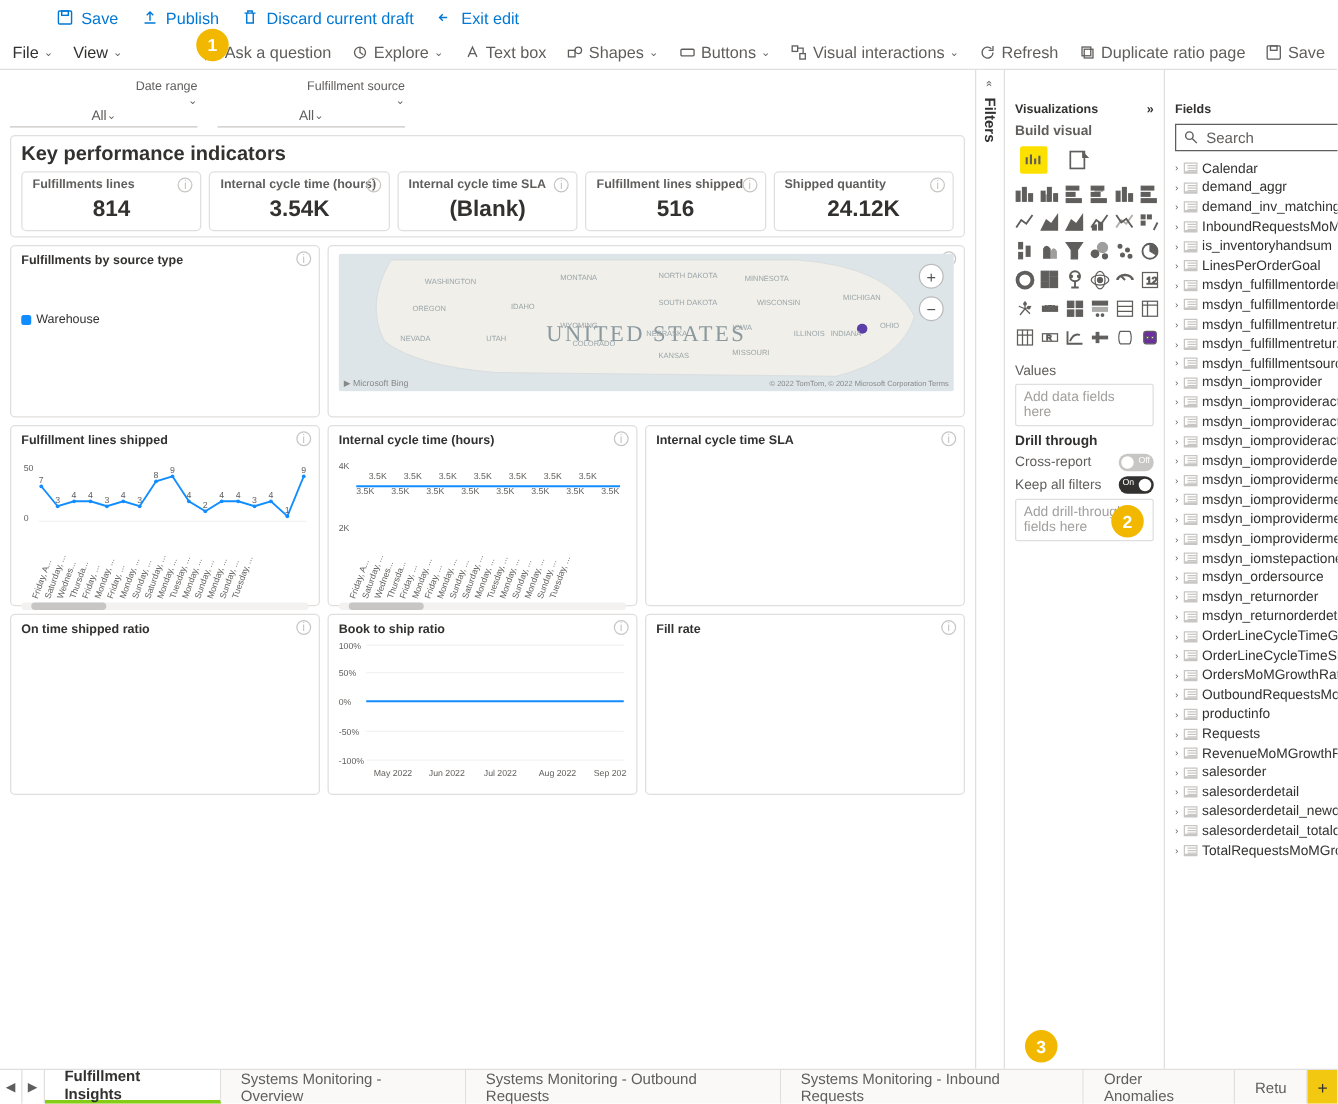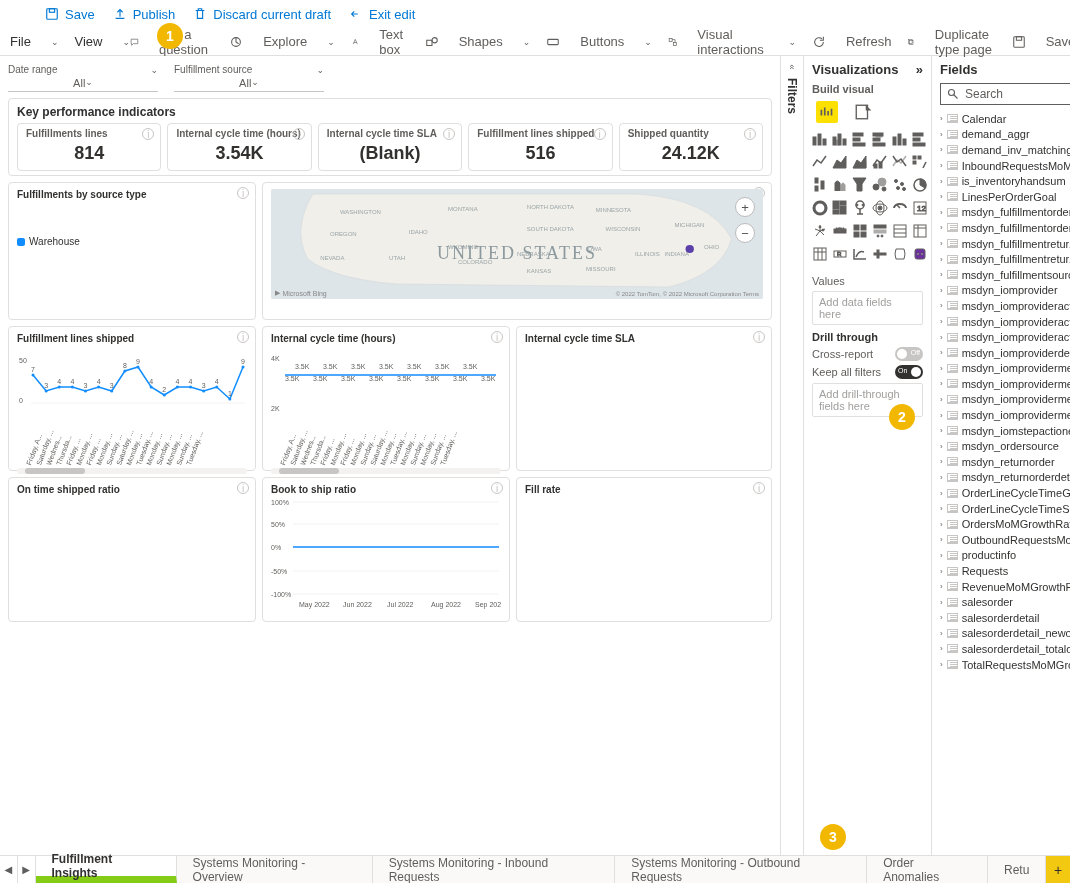--- a/index.html
+++ b/index.html
@@ -2,32 +2,32 @@
 <html><head>
 <meta charset="utf-8">
 <style>
 * { box-sizing: border-box; margin: 0; padding: 0; }
 body { font-family: "Segoe UI", Tahoma, sans-serif; font-size: 12px; color: #323130; background: #fff; width: 1070px; height: 883px; overflow: hidden; position: relative; }
 .topbar { height: 28px; display: flex; align-items: center; padding: 0 10px 0 45px; gap: 18px; border-bottom: 0px solid #edebe9; }
 .topbar .tb-item { display: flex; align-items: center; gap: 6px; color: #0078d4; cursor: pointer; font-size: 13px; }
 .topbar .tb-item .ic { width: 14px; height: 14px; display: inline-flex; align-items: center; justify-content: center; }
 .menubar { height: 28px; display: flex; align-items: center; padding: 0 10px; border-bottom: 1px solid #e1dfdd; justify-content: space-between; }
 .menubar .left { display: flex; gap: 16px; }
-.menubar .menu-item { display: flex; align-items: center; gap: 20px; cursor: pointer; font-size: 13px; color: #323130; }
+.menubar .menu-item { display: flex; align-items: center; gap: 4px; cursor: pointer; font-size: 13px; color: #323130; }
 .menubar .right { display: flex; gap: 16px; align-items: center; }
 .menubar .right .menu-item { color: #605e5c; }
 .chev { font-size: 9px; color: #605e5c; }
 .main { display: flex; height: calc(100% - 28px - 28px - 28px); }
 .canvas { flex: 0 0 780px; padding: 8px; background: #fff; overflow: hidden; }
 .filters-row { display: flex; gap: 16px; margin-bottom: 6px; }
 .filter-box { width: 150px; }
-.filter-label { font-size: 10px; color: #605e5c; display: flex; justify-content: space-between; align-items: flex-end; }
+.filter-label { font-size: 10px; color: #605e5c; display: flex; justify-content: space-between; align-items: flex-end; flex-direction: column; }
 .filter-select { border: 0; border-bottom: 1px solid #c8c6c4; display: flex; justify-content: center; font-size: 11px; padding: 2px 0; color: #605e5c; }
 .kpi-section { border: 1px solid #e1dfdd; border-radius: 4px; padding: 6px 8px 4px; margin-bottom: 6px; }
-.section-title { font-size: 12px; font-weight: 600; margin-bottom: 4px; }
+.section-title { font-size: 16px; font-weight: 600; margin-bottom: 4px; }
 .kpi-row { display: flex; gap: 6px; }
 .kpi-card { flex: 1; border: 1px solid #e1dfdd; border-radius: 4px; padding: 4px 8px; position: relative; }
 .kpi-title { font-size: 10px; color: #605e5c; font-weight: bold; }
 .kpi-value { font-size: 18px; font-weight: 600; text-align: center; padding: 4px 0 2px; }
 .card-info { position: absolute; top: 4px; right: 6px; color: #c8c6c4; font-size: 10px; border: 1px solid #c8c6c4; border-radius: 50%; width: 12px; height: 12px; display: flex; align-items: center; justify-content: center; }
 .chart-row { display: flex; gap: 6px; margin-bottom: 6px; }
 .chart-card { border: 1px solid #e1dfdd; border-radius: 4px; padding: 6px 8px; position: relative; }
 .chart-title { font-size: 10px; font-weight: 600; margin-bottom: 4px; }
 .donut-legend { font-size: 10px; display: flex; align-items: center; gap: 4px; margin-bottom: 2px; margin-top: 36px; }
 .donut-leg-sw { width: 8px; height: 8px; background: #118dff; border-radius: 2px; }
@@ -41,21 +41,21 @@
 .map-copy { position: absolute; right: 4px; bottom: 2px; font-size: 6px; color: #888; }
 .map-zoom { position: absolute; right: 8px; width: 20px; height: 20px; border: 1px solid #bbb; border-radius: 50%; background: #fff; display: flex; align-items: center; justify-content: center; font-size: 13px; color: #555; }
 .sparkline { width: 100%; height: 80px; }
 .rot { writing-mode: vertical-rl; transform: rotate(200deg); font-size: 7px; color: #605e5c; height: 35px; white-space: nowrap; }
 .hscroll { height: 6px; background: #f3f2f1; margin-top: 2px; border-radius: 3px; position: relative; }
 .hscroll-thumb { position: absolute; left: 8px; width: 60px; height: 6px; background: #c8c6c4; border-radius: 3px; }
 .right-panels { display: flex; flex: 1; }
 .collapsed-filters { width: 24px; border-left: 1px solid #e1dfdd; border-right: 1px solid #e1dfdd; display: flex; flex-direction: column; align-items: center; padding-top: 6px; gap: 6px; }
 .collapsed-filters .cf-label { writing-mode: vertical-rl; font-size: 12px; font-weight: 600; color: #323130; }
 .viz-panel { width: 128px; border-right: 1px solid #e1dfdd; padding: 6px 8px; }
-.panel-header { font-size: 13px; font-weight: 600; display: flex; justify-content: space-between; align-items: center; margin-bottom: 6px; }
+.panel-header { font-size: 10px; font-weight: 600; display: flex; justify-content: space-between; align-items: center; margin-bottom: 6px; margin-top: 20px; }
 .sub-header { font-size: 11px; font-weight: 600; color: #605e5c; margin-bottom: 6px; }
 .viz-tabs { display: flex; gap: 14px; margin-bottom: 8px; padding-left: 4px; }
 .viz-tab { width: 22px; height: 22px; display: flex; align-items: center; justify-content: center; }
 .viz-tab.active { background: #fce100; border-radius: 2px; }
 .viz-gallery { display: grid; grid-template-columns: repeat(6, 1fr); gap: 4px; margin-bottom: 10px; }
 .section-label { font-size: 11px; color: #605e5c; margin: 6px 0 4px; }
 .drop-box { border: 1px solid #e1dfdd; padding: 4px 6px; font-size: 11px; color: #a19f9d; border-radius: 2px; }
 .toggle-row { display: flex; justify-content: space-between; align-items: center; font-size: 11px; color: #605e5c; margin: 4px 0; }
 .toggle { width: 28px; height: 14px; background: #c8c6c4; border-radius: 7px; position: relative; }
 .toggle.on { background: #323130; }
@@ -65,21 +65,21 @@
 .fields-panel { flex: 1; padding: 6px 8px; }
 .search-box { border: 1px solid #605e5c; padding: 3px 6px; display: flex; align-items: center; gap: 6px; margin-bottom: 6px; font-size: 12px; color: #605e5c; }
 .field-list { display: flex; flex-direction: column; gap: 0px; font-size: 11px; max-height: 730px; overflow: hidden; }
 .field-item { display: flex; align-items: center; gap: 4px; padding: 1.8px 0; color: #323130; white-space: nowrap; overflow: hidden; text-overflow: ellipsis; }
 .field-item .fi-chev { font-size: 8px; color: #605e5c; }
 .field-item .fi-ico { display: inline-block; width: 11px; height: 9px; border: 1px solid #c8c6c4; border-bottom: 2px solid #c8c6c4; position: relative; }
 .field-item .fi-ico::before { content:""; position:absolute; left:2px; top:1px; width:7px; height:1px; background:#c8c6c4; box-shadow: 0 2px 0 #c8c6c4, 0 4px 0 #c8c6c4; }
 .bottom-tabs { position: absolute; bottom: 0; left: 0; right: 0; height: 28px; border-top: 1px solid #e1dfdd; display: flex; align-items: stretch; background: #fff; }
 .nav-arrow { width: 18px; display: flex; align-items: center; justify-content: center; color: #605e5c; font-size: 10px; border-right: 1px solid #e1dfdd; cursor: pointer; }
 .page-tab { padding: 0 16px; display: flex; align-items: center; font-size: 12px; color: #605e5c; border-right: 1px solid #e1dfdd; cursor: pointer; background: #faf9f8; }
-.page-tab.active { background: #fff; color: #323130; font-weight: 600; border-bottom: 7px solid #84cc16; }
+.page-tab.active { background: #fff; color: #323130; font-weight: 600; border-bottom: 3px solid #84cc16; }
 .add-tab { width: 24px; display: flex; align-items: center; justify-content: center; background: #f2c811; color: #323130; font-size: 14px; cursor: pointer; }
 .badge { position: absolute; width: 26px; height: 26px; border-radius: 50%; background: #f2b800; color: #fff; display: flex; align-items: center; justify-content: center; font-size: 14px; font-weight: 600; z-index: 10; }
 .embedded-line { stroke: #118dff; stroke-width: 1.5; fill: none; }
 .axis-tick { font-size: 7px; fill: #605e5c; }
 .grid-line { stroke: #f3f2f1; stroke-width: 1; }
 .data-label { font-size: 7px; fill: #605e5c; }
 .svg-ic { width: 14px; height: 14px; fill: none; stroke: #0078d4; stroke-width: 1.3; }
 .svg-ic-g { width: 14px; height: 14px; fill: none; stroke: #605e5c; stroke-width: 1.2; }
 </style>
 </head>
@@ -185,21 +185,21 @@
         <svg class="svg-ic-g" viewBox="0 0 16 16">
           <path d="M13 8a5 5 0 1 1-1.5-3.5M13 2v4h-4"></path>
         </svg>
         <span>Refresh</span>
       </div>
     <div class="menu-item">
         <svg class="svg-ic-g" viewBox="0 0 16 16">
           <rect x="3" y="3" width="8" height="8"></rect>
           <rect x="5" y="5" width="8" height="8"></rect>
         </svg>
-        <span>Duplicate type page</span>
+        <span>Duplicate ratio page</span>
       </div>
     <div class="menu-item">
         <svg class="svg-ic-g" viewBox="0 0 16 16">
           <rect x="2" y="2" width="12" height="12" rx="1"></rect>
           <rect x="5" y="2" width="6" height="4"></rect>
         </svg>
         <span>Save</span>
       </div>
   </div>
 </div>
@@ -876,19 +876,19 @@
     </div>
   </div>
 </div>
 
 <div class="bottom-tabs">
   <div class="nav-arrow">◀</div>
   <div class="nav-arrow">▶</div>
   <div id="tabs-container" style="display:flex;">
       <div class="page-tab active">Fulfillment Insights</div>
       <div class="page-tab">Systems Monitoring - Overview</div>
+      <div class="page-tab">Systems Monitoring - Outbound Requests</div>
       <div class="page-tab">Systems Monitoring - Inbound Requests</div>
-      <div class="page-tab">Systems Monitoring - Outbound Requests</div>
       <div class="page-tab">Order Anomalies</div>
       <div class="page-tab">Retu</div>
     </div>
   <div class="add-tab">+</div>
 </div>
 
 </body></html>

